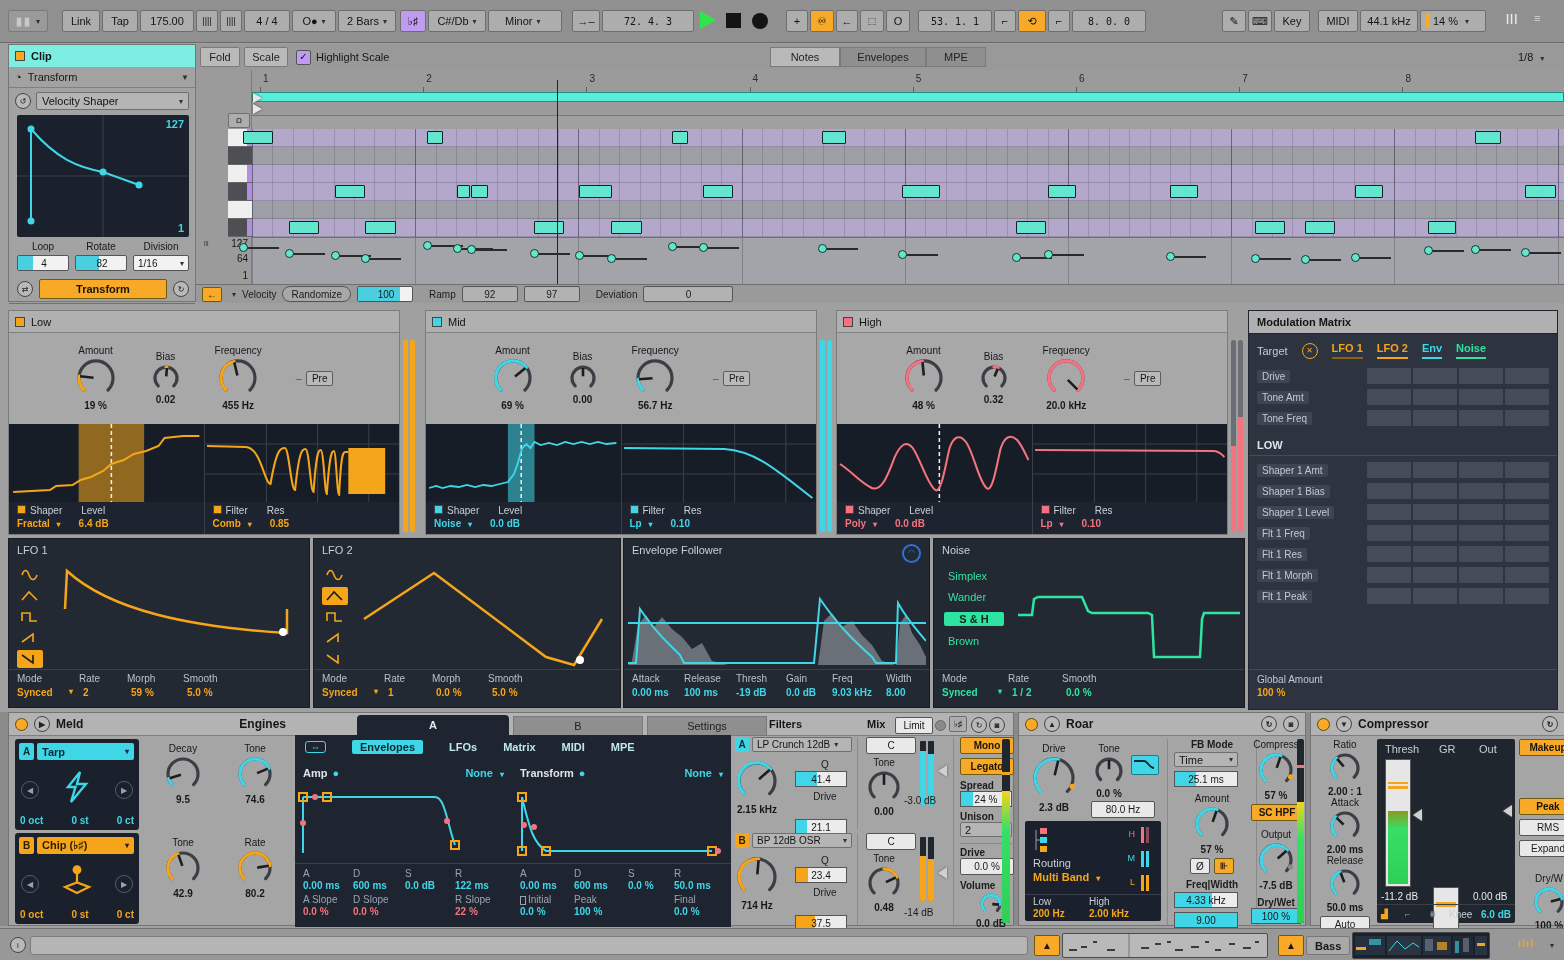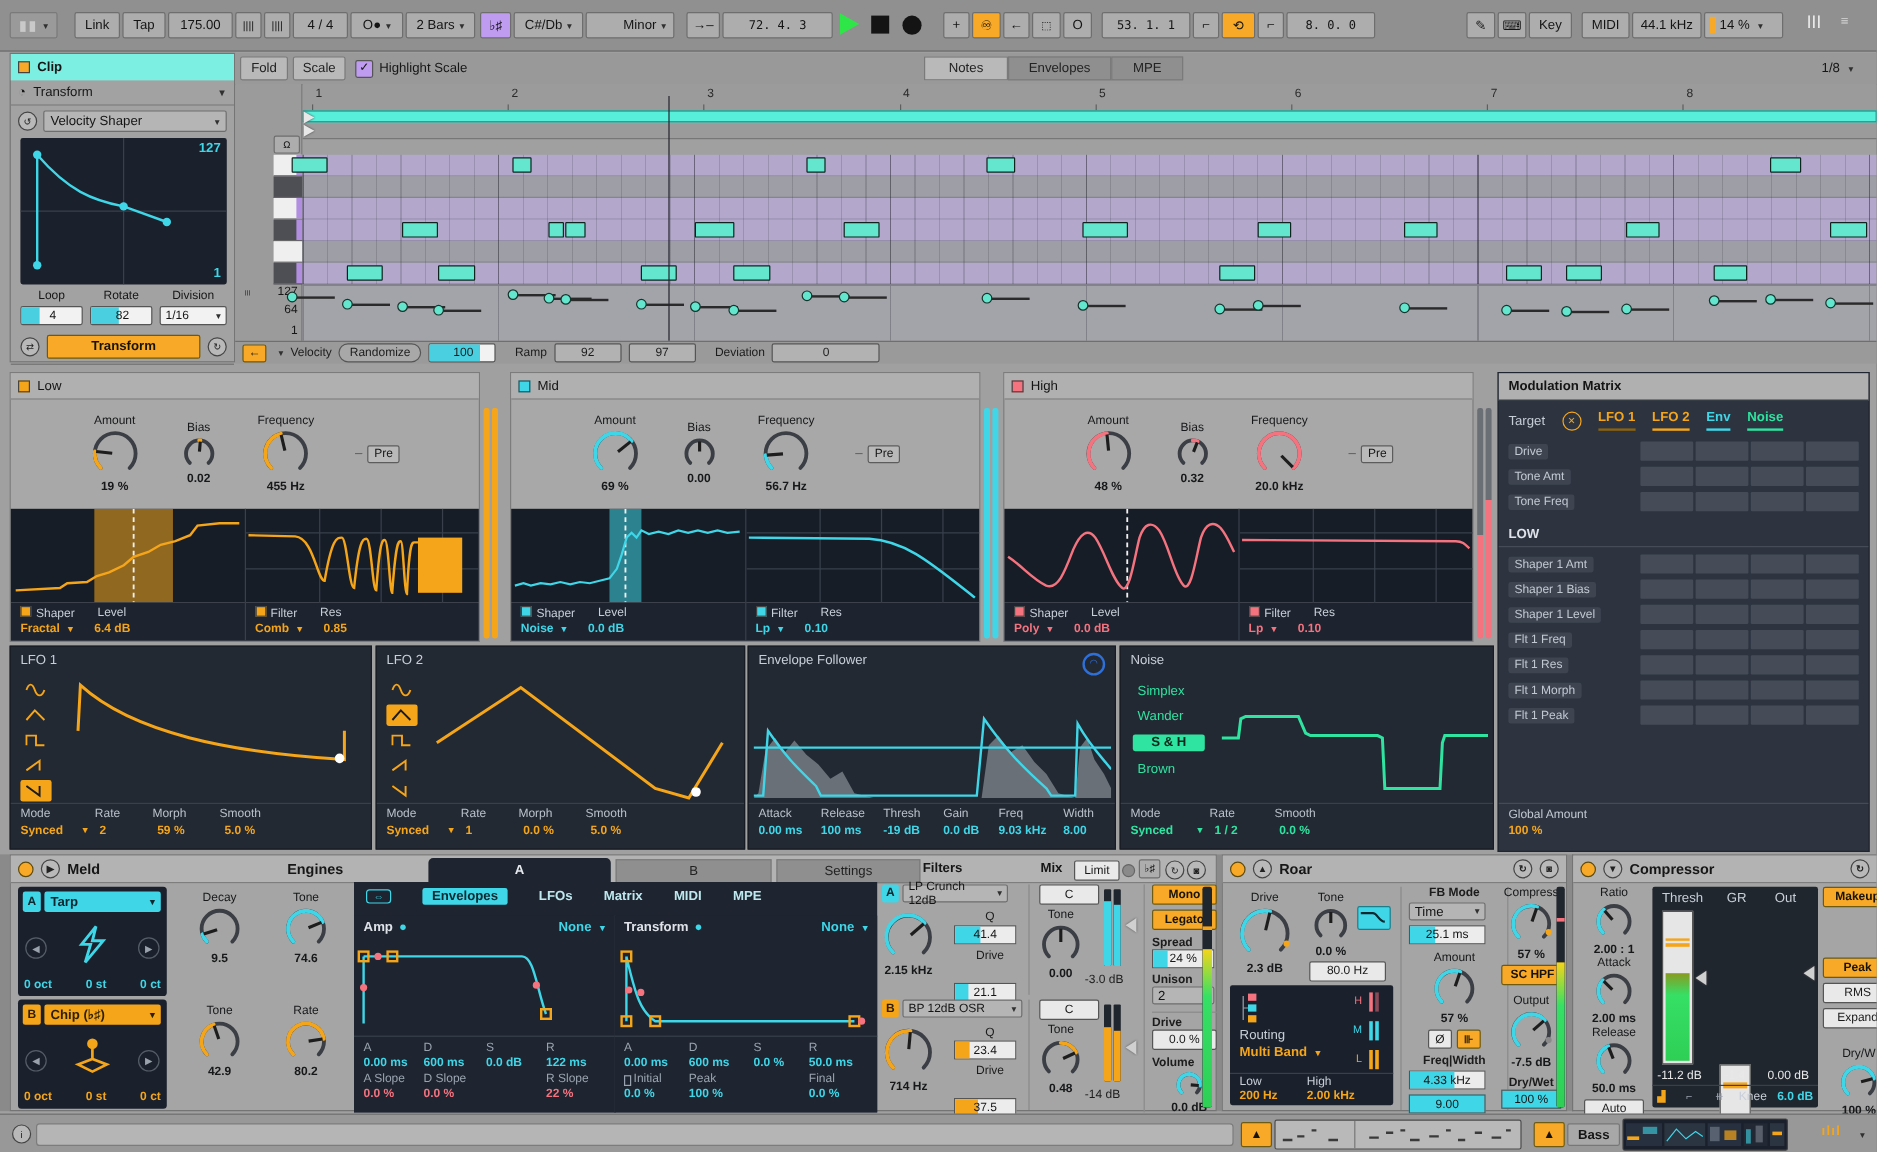--- a/index.html
+++ b/index.html
@@ -143,21 +143,21 @@
       </div>
     <div class="fld" style="left:338px;width:58px;">
         <span>2 Bars</span>
         <span class="caret">▾</span>
       </div>
     <div class="fld purp" style="left:400px;width:26px;">♭♯</div>
     <div class="fld" style="left:428px;width:58px;">
         <span>C#/Db</span>
         <span class="caret">▾</span>
       </div>
-    <div class="fld" style="left:488px;width:74px;justify-content:flex-end;padding:0 6px;">
+    <div class="fld" style="left:488px;width:74px;justify-content:flex-start;padding:0 16px;">
         <span>Minor</span>
         <span class="caret">▾</span>
       </div>
     <div class="fld" style="left:572px;width:28px;">→‒</div>
     <div class="fld" style="left:602px;width:92px;font-family:'DejaVu Sans Mono',monospace;font-size:10px;">72.  4.  3</div>
     <div class="a" style="left:700px;top:11px;">
         <div class="play-tri"></div>
       </div>
     <div class="a" style="left:726px;top:13px;">
         <div class="stop-sq"></div>
@@ -1137,21 +1137,21 @@
         <div class="a" style="left:36px;top:5px;font-weight:bold;">Filters</div>
         <div class="a" style="left:134px;top:5px;font-weight:bold;">Mix</div>
         <div class="a wbtn" style="left:162px;top:4px;width:36px;height:15px;">Limit</div>
         <span class="a" style="left:202px;top:7px;width:9px;height:9px;border-radius:50%;background:#8a8a8a;border:1px solid #666;"></span>
         <span class="a fld" style="left:216px;top:3px;width:18px;height:16px;font-size:9px;">♭♯</span>
         <span class="a cirbtn" style="left:238px;top:4px;">↻</span>
         <span class="a cirbtn" style="left:256px;top:4px;">◙</span>
 
         <div class="a" style="left:0;top:24px;width:120px;height:92px;">
           <span class="engtag" style="position:absolute;left:2px;top:0;background:#3fd6e8;color:#0c2930;width:14px;height:15px;">A</span>
-          <div class="fld" style="position:absolute;left:19px;top:0;width:88px;height:15px;justify-content:flex-start;padding:0 4px;font-size:10px;background:#b5b5b5;">
+          <div class="fld" style="position:absolute;left:19px;top:0;width:100px;height:15px;justify-content:flex-start;padding:0 4px;font-size:10px;background:#b5b5b5;">
               <span>LP Crunch 12dB</span>
               <span class="caret">▾</span>
             </div>
           <div class="kn a" style="left:2px;top:22px;">
               <svg width="44" height="44">
                 <path d="M9.3,34.7 A18,18 0 1 1 34.7,34.7" stroke="#3b3f45" stroke-width="3.2" fill="none" stroke-linecap="round"></path>
                 <path d="M9.3,34.7 A18,18 0 1 1 35.5,10.1" stroke="#3fd6e8" stroke-width="3.2" fill="none" stroke-linecap="round"></path>
                 <line x1="24.0" y1="20.2" x2="34.8" y2="10.8" stroke="#1d1d1d" stroke-width="2.6"></line>
               </svg>
               <div class="kv"><b>2.15 kHz</b></div>
@@ -1180,21 +1180,21 @@
             </div>
           <div class="vmeter a" style="left:62px;top:4px;">
               <i>
                 <b style="height:85%;background:#3fd6e8;"></b>
               </i>
               <i>
                 <b style="height:80%;background:#3fd6e8;"></b>
               </i>
             </div>
           <div class="a tri-l" style="left:80px;top:28px;"></div>
-          <div class="a dlab" style="left:46px;top:74px;">-3.0 dB</div>
+          <div class="a dlab" style="left:46px;top:58px;">-3.0 dB</div>
         </div>
 
         <div class="a" style="left:0;top:120px;width:120px;height:92px;">
           <span class="engtag" style="position:absolute;left:2px;top:0;background:#f5a519;color:#2b1f05;width:14px;height:15px;">B</span>
           <div class="fld" style="position:absolute;left:19px;top:0;width:100px;height:15px;justify-content:space-between;padding:0 4px;font-size:10px;background:#b5b5b5;">
               <span>BP 12dB OSR</span>
               <span class="caret">▾</span>
             </div>
           <div class="kn a" style="left:2px;top:22px;">
               <svg width="44" height="44">

